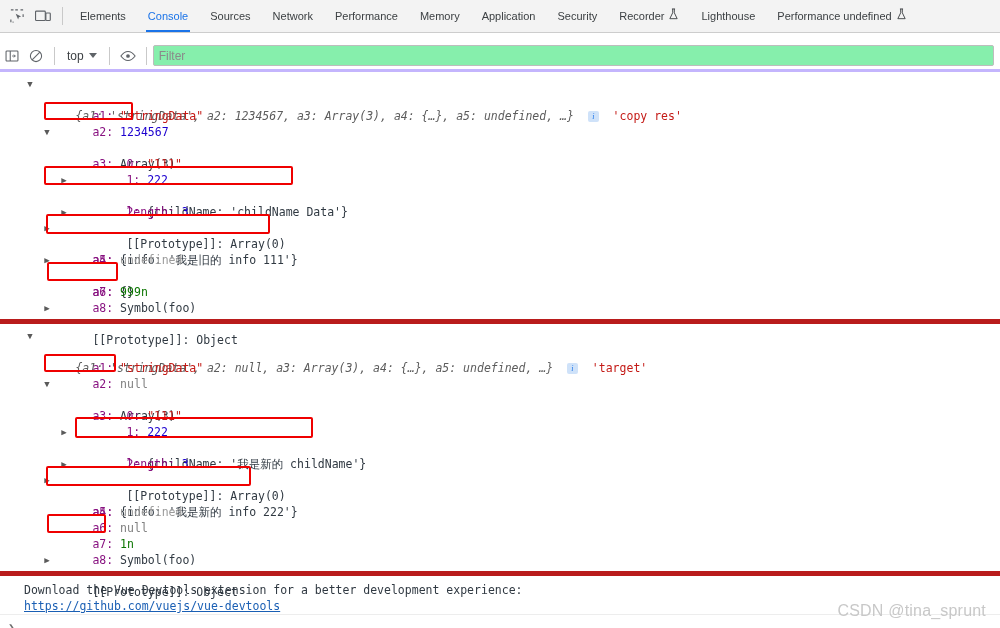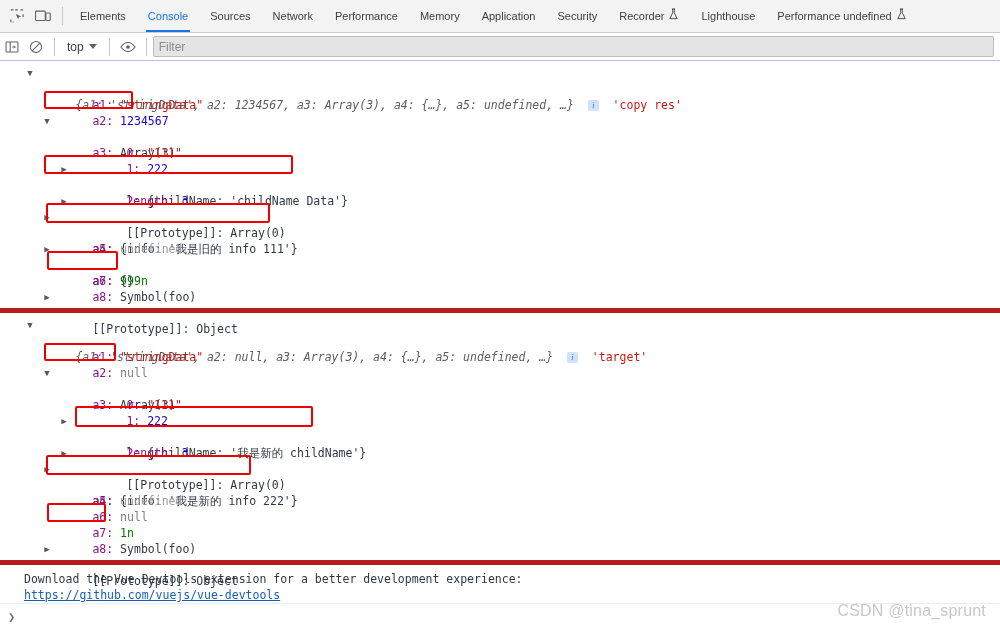--- a/index.html
+++ b/index.html
@@ -24,36 +24,36 @@
     font-size:11px;color:#3c4043;padding:0 11px;height:32px;line-height:32px;
     position:relative;white-space:nowrap;flex:0 0 auto;display:flex;align-items:center;gap:4px;
   }
   .tab.active{color:#1a73e8;text-align:right;}
   .tab.active:after{
     content:"";position:absolute;left:9px;right:9px;bottom:0;height:2px;background:#1a73e8;
   }
   .flask{display:inline-block;}
   
   .filterbar{
-    height:27px;background:#ffffff;border-bottom:1px solid #c4b5fd;
-    display:flex;align-items:center;flex:0 0 auto;
+    height:27px;background:#ffffff;border-bottom:3px solid #c4b5fd;
+    display:flex;align-items:center;flex:0 0 auto;margin-top:9px;
   }
   .fb-icon{
     width:24px;height:24px;display:flex;align-items:center;justify-content:center;
     color:#5f6368;flex:0 0 auto;
   }
   .ctx-select{
     font-size:12px;color:#3c4043;display:flex;align-items:center;gap:5px;
     padding:0 6px;height:20px;flex:0 0 auto;
   }
   .caret{width:0;height:0;border-left:4px solid transparent;border-right:4px solid transparent;
          border-top:5px solid #5f6368;display:inline-block;}
   .filter-input{
     flex:1 1 auto;height:19px;margin-right:6px;border:1px solid #bdbdbd;border-radius:2px;
-    background:#e5e5e5;font-size:12px;color:#3c4043;padding:0 5px;outline:none;
+    background:#86efac;font-size:12px;color:#3c4043;padding:0 5px;outline:none;
     font-family:"Liberation Sans",sans-serif;
   }
   .filter-input::placeholder{color:#8a8a8a;}
   
   .console{
     flex:1 1 auto;position:relative;background:#fff;overflow:hidden;
     font-family:"DejaVu Sans Mono","Liberation Mono",monospace;
     font-size:11.5px;
   }
   .group{position:relative;padding:4px 0 3px 0;border-bottom:5px solid #b91c1c;}

